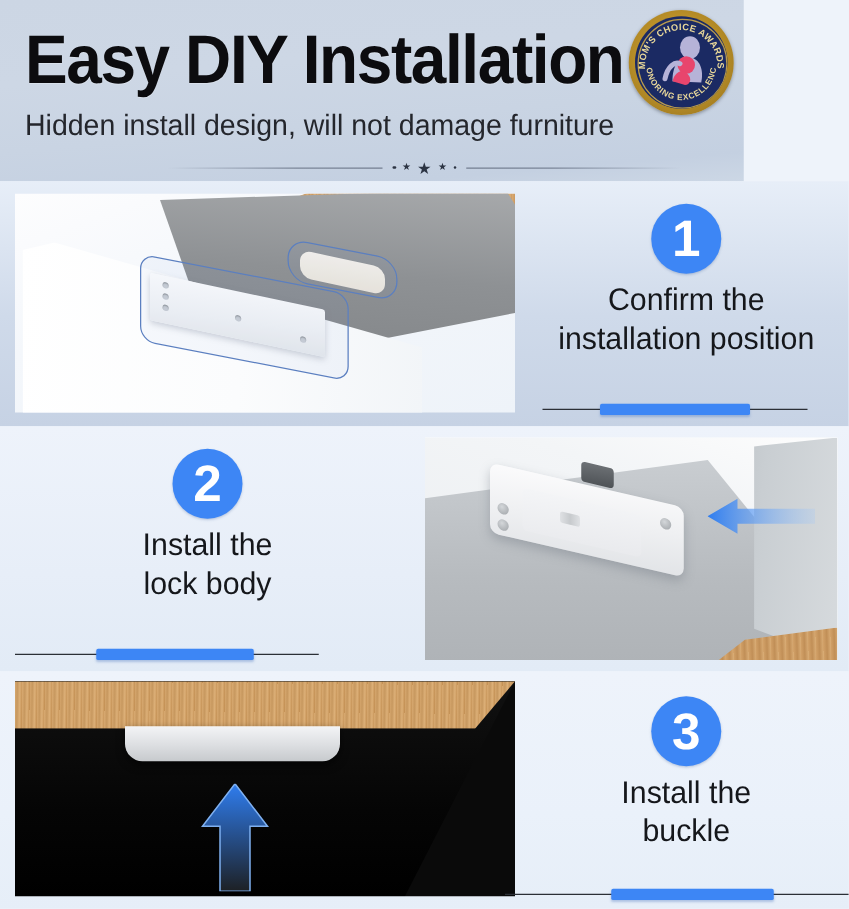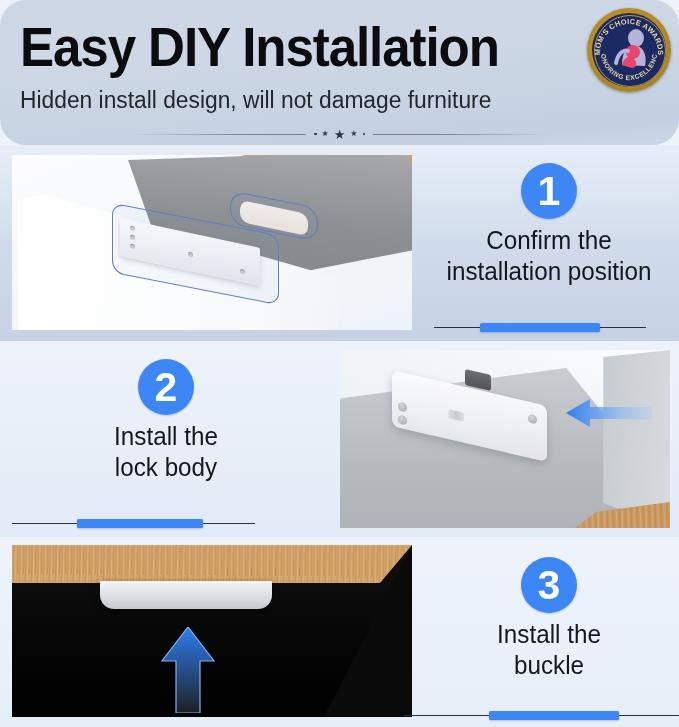--- a/index.html
+++ b/index.html
@@ -5,23 +5,22 @@
   html,body{margin:0;padding:0;}
   body{
     width:679px;height:727px;overflow:hidden;
     font-family:"Liberation Sans","DejaVu Sans",sans-serif;
     background:#eef3fa;
   }
   .page{position:relative;width:679px;height:727px;overflow:hidden;}
 
   
   .header{
-    position:absolute;left:0;top:0;width:679px;height:145px;
+    position:absolute;left:0;top:0;width:595px;height:145px;
     background:linear-gradient(175deg,#ccd6e4 0%,#cdd7e5 35%,#c9d4e3 62%,#c4d0e1 88%,#ccd7e5 100%);
-    border-radius:26px;
   }
   .title{
     position:absolute;left:20px;top:18px;width:560px;
     font-size:55px;line-height:58px;font-weight:bold;color:#0c0c0f;
     letter-spacing:-1.2px;
     transform:scaleX(.93);transform-origin:left center;
     text-shadow:0 1px 0 rgba(255,255,255,.25);
     white-space:nowrap;
   }
   .subtitle{

